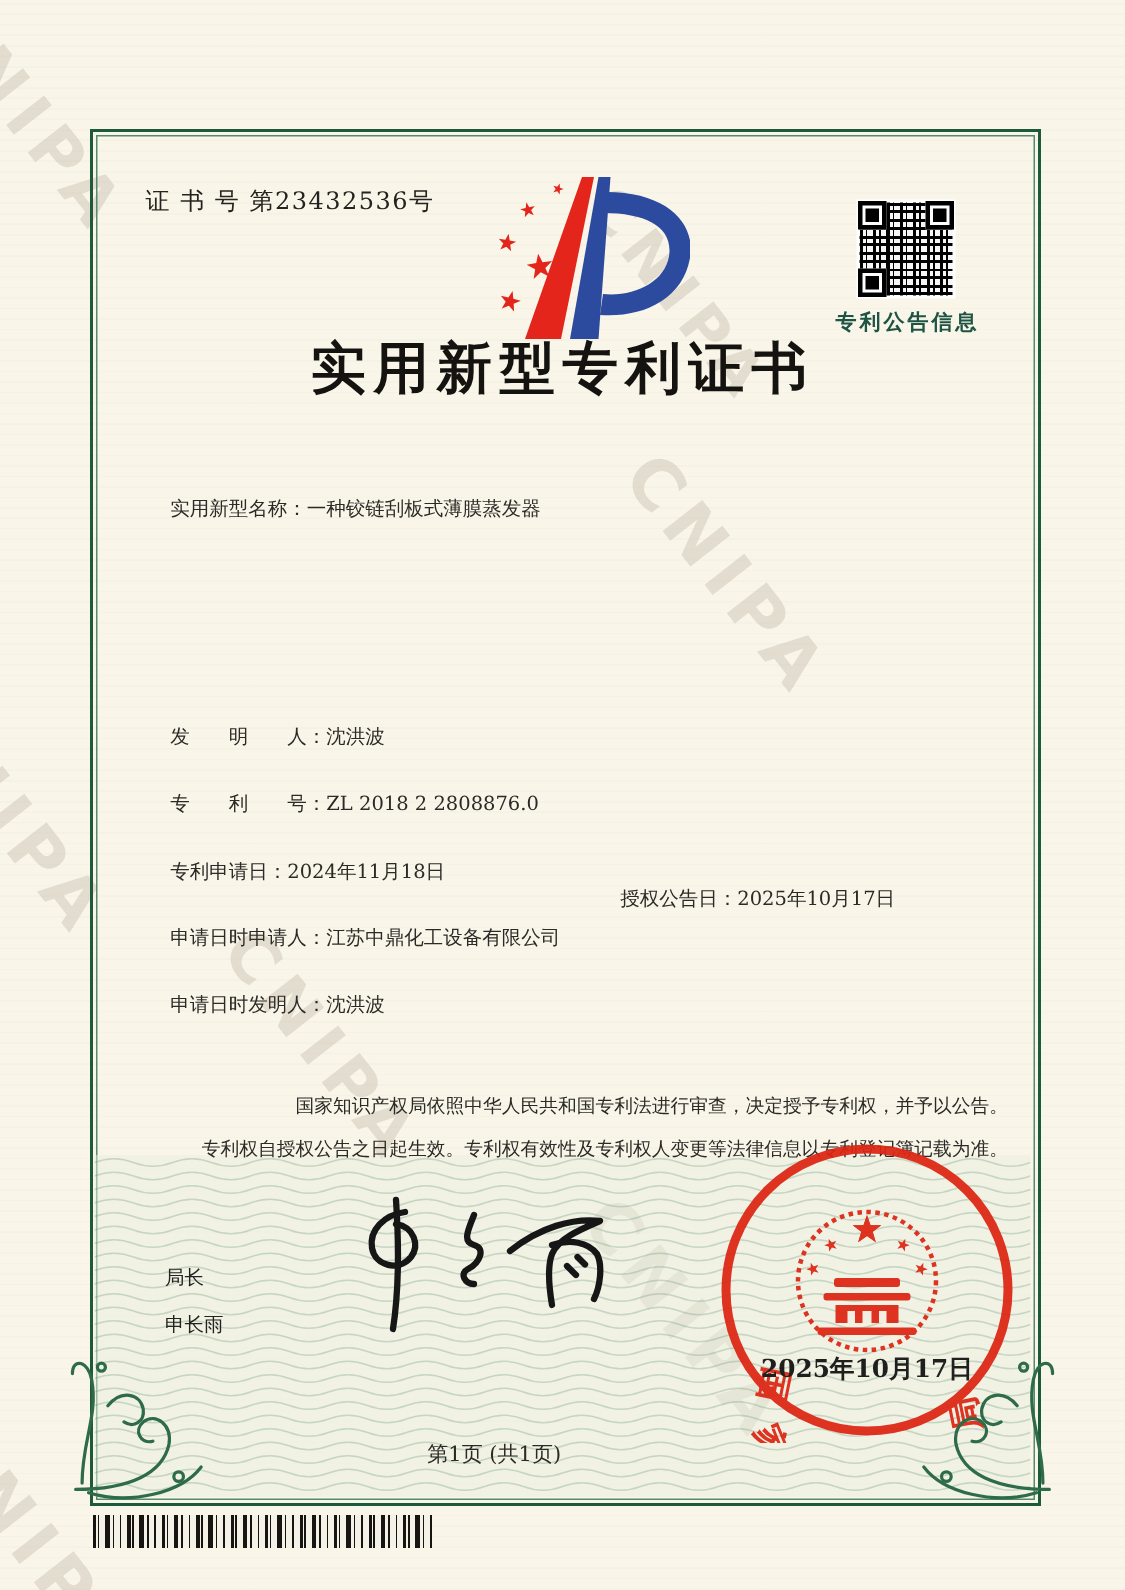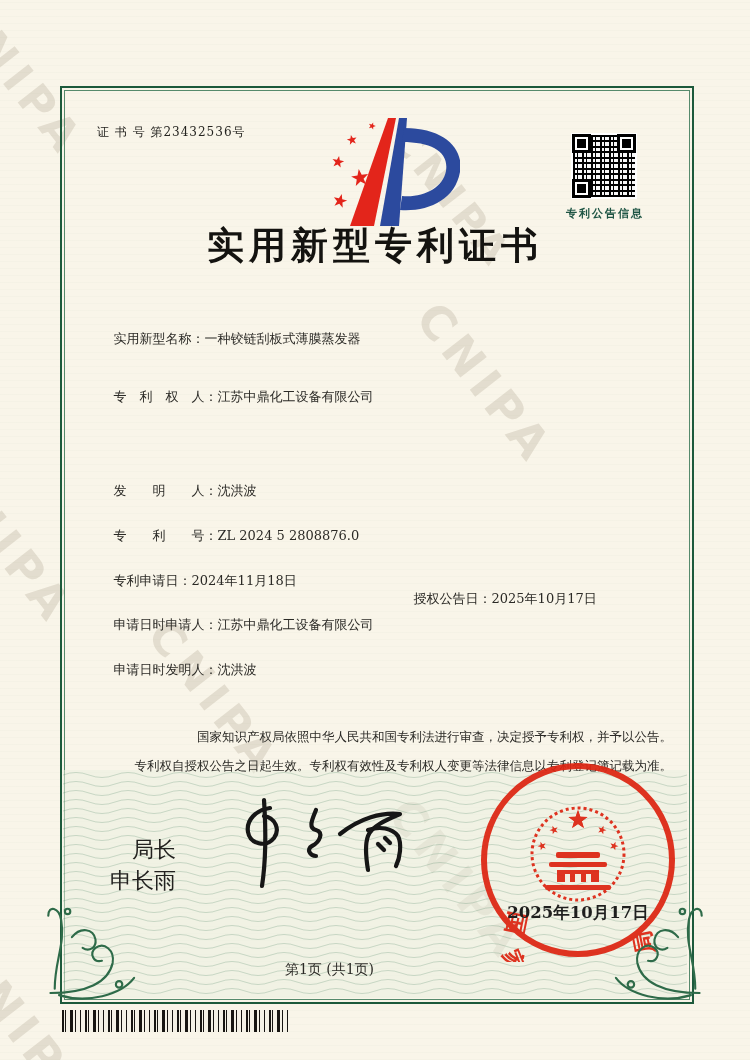--- a/index.html
+++ b/index.html
@@ -19,44 +19,44 @@
     color:rgba(148,138,112,0.22);
     transform-origin:left top;transform:rotate(52deg);
     white-space:nowrap;user-select:none;
   }
   
   .frame{position:absolute;left:60px;top:86px;width:630px;height:914px;border:2px solid #1d5a3c;}
   .frame-in{position:absolute;inset:2px;border:1px solid #568a6c;}
   
   .gband{position:absolute;left:63px;top:770px;width:624px;height:228px;}
   
-  .certno{position:absolute;left:97px;top:124px;font-size:12px;letter-spacing:1px;color:#24231f;white-space:pre;}
+  .certno{position:absolute;left:97px;top:124px;font-size:16px;letter-spacing:1px;color:#24231f;white-space:pre;}
   .logo{position:absolute;left:300px;top:114px;width:160px;height:118px;}
   .qr{position:absolute;left:571px;top:133px;width:66px;height:66px;background:#fff;}
   .qr-noise{position:absolute;inset:2px;
     background:
       repeating-linear-gradient(90deg,#000 0 2px,transparent 2px 4px,#000 4px 5px,transparent 5px 9px),
       repeating-linear-gradient(0deg,#000 0 2px,#f6f6f6 2px 5px,#000 5px 7px,#f6f6f6 7px 11px);}
   .fp{position:absolute;width:13px;height:13px;border:3px solid #000;background:#fff;}
   .fp::after{content:"";position:absolute;inset:2px;background:#000;}
   .fp.tl{left:1px;top:1px}.fp.tr{right:1px;top:1px}.fp.bl{left:1px;bottom:1px}
   .qr-cap{position:absolute;left:552px;top:206px;width:106px;text-align:center;
-    font-size:11px;font-weight:700;letter-spacing:2px;color:#1d5443;}
+    font-size:14px;font-weight:700;letter-spacing:2px;color:#1d5443;}
   .title{position:absolute;left:60px;top:221px;width:630px;text-align:center;
     font-size:37px;font-weight:700;letter-spacing:5px;color:#141310;}
   
   .frow{position:absolute;font-size:13px;white-space:pre;color:#2b2a26;}
   .frow .lab{color:#2b2a26;}
   
   .stmt{position:absolute;left:90px;top:722px;width:582px;font-size:12.5px;line-height:29px;
     color:#2b2a26;white-space:nowrap;text-align:right;}
   .stmt .l1{padding-left:27px;}
   
-  .signer{position:absolute;left:110px;top:836px;font-family:Liberation Mono, monospace;
-    font-size:22px;line-height:31px;color:#232220;text-align:right;}
+  .signer{position:absolute;left:110px;top:836px;font-family:Liberation Serif, serif;
+    font-size:13px;line-height:31px;color:#232220;}
   .sig{position:absolute;left:212px;top:796px;width:200px;height:96px;}
   
   .seal{position:absolute;left:476px;top:758px;width:204px;height:204px;}
   
   .pfoot{position:absolute;left:60px;top:961px;width:539px;text-align:center;font-size:14px;color:#2b2a26;}
   .barcode{position:absolute;left:62px;top:1010px;width:226px;height:22px;
     background:repeating-linear-gradient(90deg,
       #171512 0 2px,#f4f1e6 2px 3px,#171512 3px 4px,#f4f1e6 4px 8px,
       #171512 8px 11px,#f4f1e6 11px 13px,#171512 13px 14px,#f4f1e6 14px 18px,
       #171512 18px 19px,#f4f1e6 19px 23px);}
@@ -137,28 +137,25 @@
     <span class="fp tr"></span>
     <span class="fp bl"></span>
   </div>
   <div class="qr-cap">专利公告信息</div>
 
   <div class="title">实用新型专利证书</div>
 
   <div class="frow" style="left:97px;top:315px;">
     <span class="lab">实用新型名称：</span><span class="val">一种铰链刮板式薄膜蒸发器</span>
   </div>
-  <div class="frow" style="left:97px;top:373px;">
-    <span class="lab">专　利　权　人：</span><span class="val">江苏中鼎化工设备有限公司</span>
-  </div>
   <div class="frow" style="left:97px;top:467px;">
     <span class="lab">发　　明　　人：</span><span class="val">沈洪波</span>
   </div>
   <div class="frow" style="left:97px;top:512px;">
-    <span class="lab">专　　利　　号：</span><span class="val">ZL 2024 5 2808876.0</span>
+    <span class="lab">专　　利　　号：</span><span class="val">ZL 2018 2 2808876.0</span>
   </div>
   <div class="frow" style="left:97px;top:557px;">
     <span class="lab">专利申请日：</span><span class="val">2024年11月18日</span>
   </div>
   <div class="frow" style="left:397px;top:575px;">
     <span class="lab">授权公告日：</span><span class="val">2025年10月17日</span>
   </div>
   <div class="frow" style="left:97px;top:601px;">
     <span class="lab">申请日时申请人：</span><span class="val">江苏中鼎化工设备有限公司</span>
   </div>

